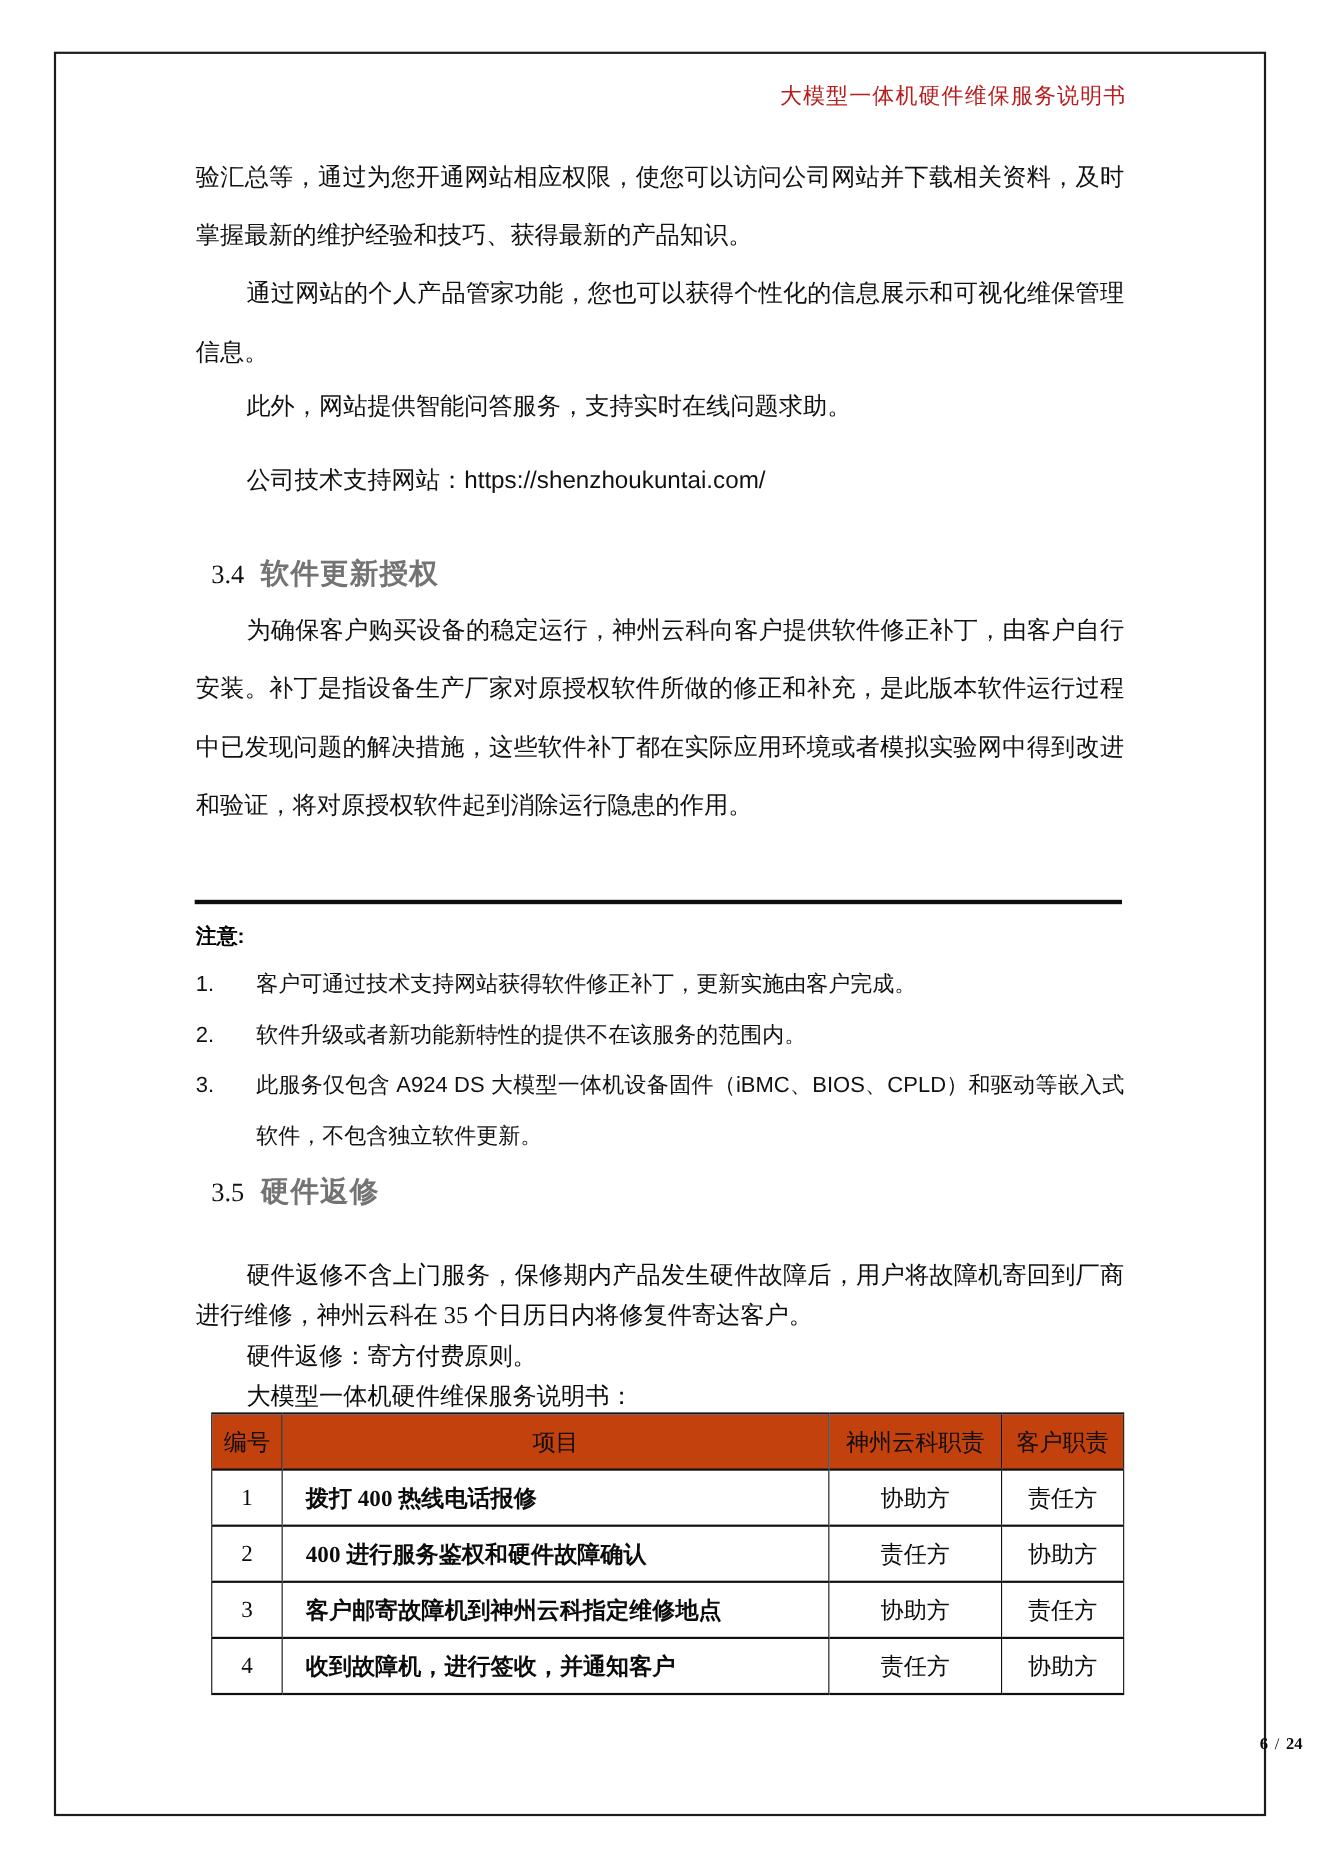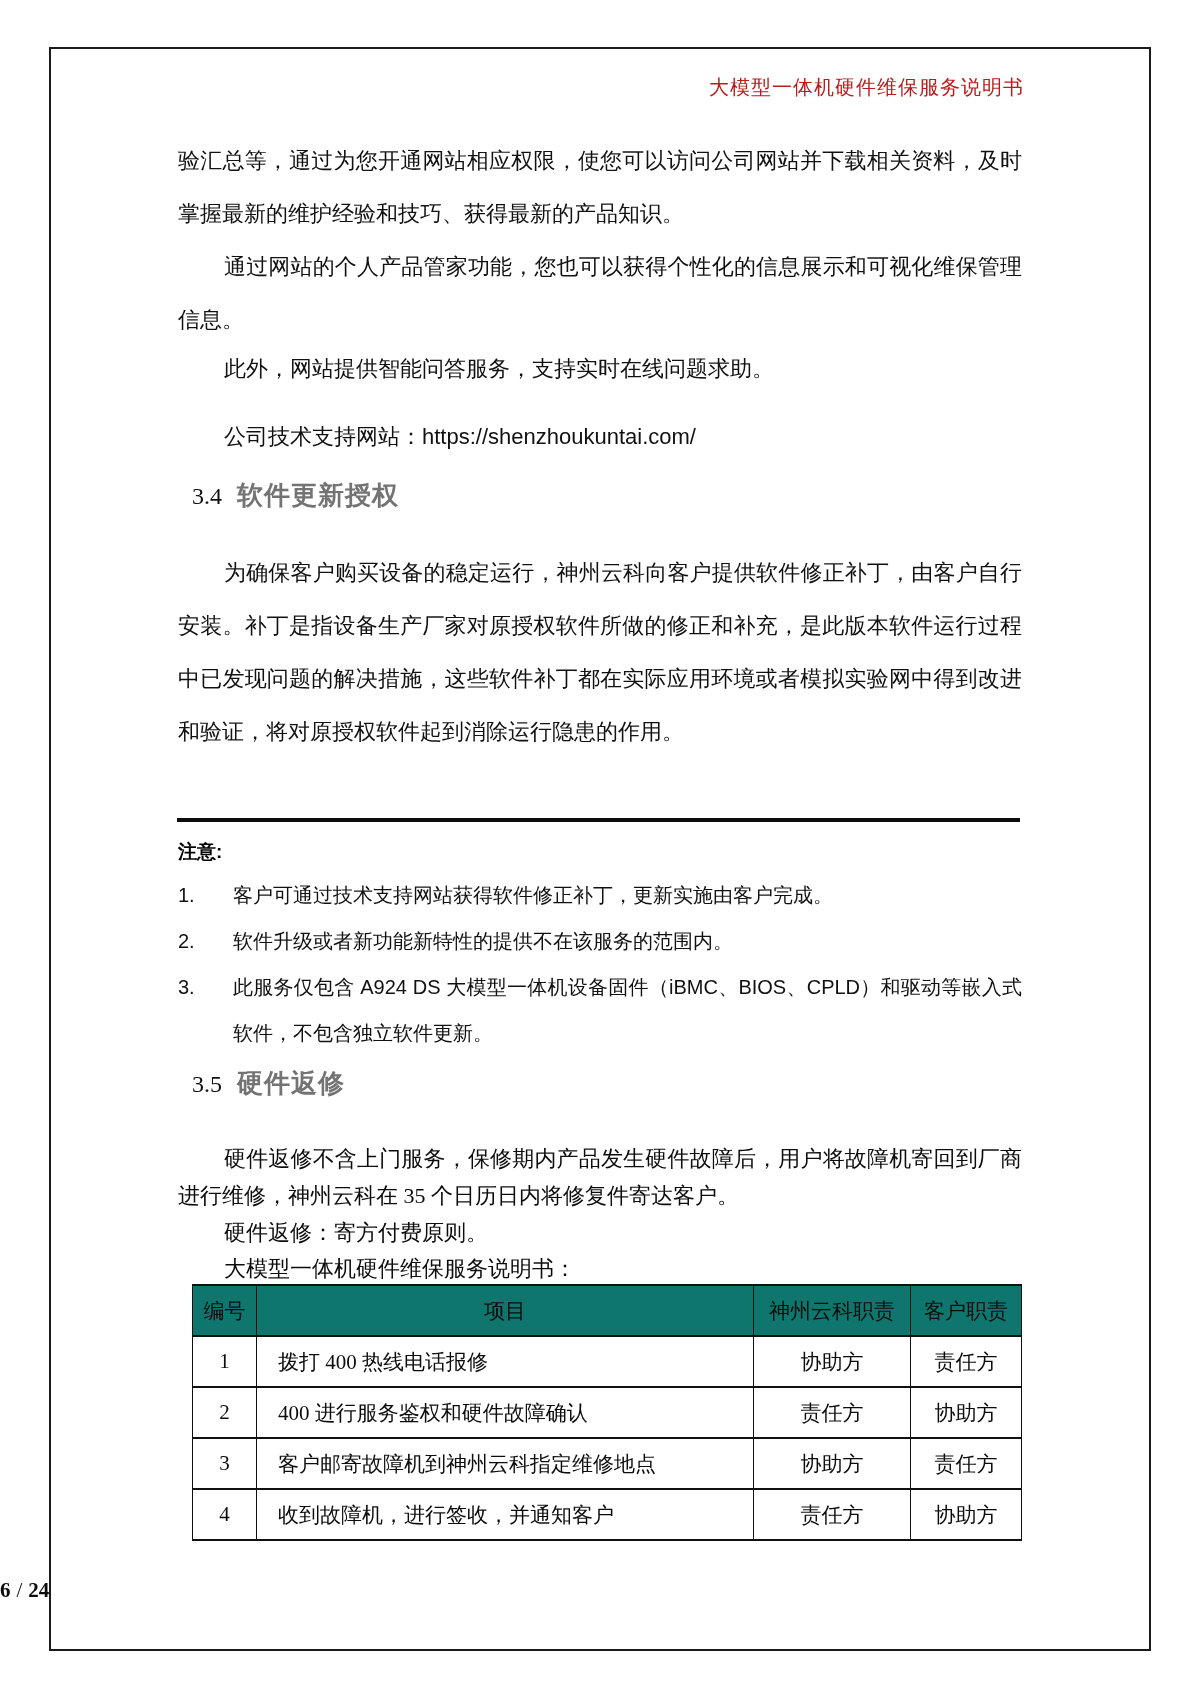--- a/index.html
+++ b/index.html
@@ -44,30 +44,30 @@
     left:192px; width:829px; border-collapse:collapse;
     font-family:"Liberation Serif", serif; font-size:21px; color:#0c0c0c;
     table-layout:fixed;
   }
   .resp-table th, .resp-table td {
     border-left:1px solid #101010; border-right:1px solid #101010;
     border-top:2px solid #101010; border-bottom:2px solid #101010;
     height:51px; text-align:center; vertical-align:middle;
     overflow:hidden; white-space:nowrap;
   }
-  .resp-table th { background:#0f766e; font-weight:normal; }
+  .resp-table th { background:#c2410c; font-weight:normal; }
   .resp-table td.item-cell, .resp-table th.item-col-head { }
-  .resp-table td.item-cell { text-align:left; padding-left:21px; }
+  .resp-table td.item-cell { text-align:left; padding-left:21px;font-weight:bold; }
   .col-no { width:64px; }
   .col-item { width:497px; }
   .col-vendor { width:157px; }
   .col-cust { width:111px; }
   .page-footer {
-    top:1578px; left:0; width:1184px; text-align:left;
-    font-family:"Liberation Serif", serif; font-size:21px; color:#0a0a0a;
+    top:1578px; left:0; width:1184px; text-align:right;
+    font-family:"Liberation Serif", serif; font-size:15px; color:#0a0a0a;
   }
   .page-footer .num { font-weight:bold; }
   .page-footer .sep { font-weight:normal; padding:0 6px; }
 </style>
 </head>
 <body>
 
 <div class="abs page-border"></div>
 
 <div class="abs doc-header">大模型一体机硬件维保服务说明书</div>
@@ -75,21 +75,21 @@
 <div class="abs body-para" style="top:134px;">验汇总等，通过为您开通网站相应权限，使您可以访问公司网站并下载相关资料，及时掌握最新的维护经验和技巧、获得最新的产品知识。</div>
 
 <div class="abs body-para indent" style="top:240px;">通过网站的个人产品管家功能，您也可以获得个性化的信息展示和可视化维保管理信息。</div>
 
 <div class="abs body-para indent" style="top:342px;">此外，网站提供智能问答服务，支持实时在线问题求助。</div>
 
 <div class="abs body-para" style="top:410px;">
   <span style="display:inline-block; width:46px;"></span><span>公司技术支持网站：</span><span>https://shenzhoukuntai.com/</span>
 </div>
 
-<div class="abs sec-heading" style="top:478px; left:192px;">
+<div class="abs sec-heading" style="top:504px; left:192px;">
   <span class="sec-num">3.4</span>
   <span class="sec-title">软件更新授权</span>
 </div>
 
 <div class="abs body-para indent" style="top:546px;">为确保客户购买设备的稳定运行，神州云科向客户提供软件修正补丁，由客户自行安装。补丁是指设备生产厂家对原授权软件所做的修正和补充，是此版本软件运行过程中已发现问题的解决措施，这些软件补丁都在实际应用环境或者模拟实验网中得到改进和验证，将对原授权软件起到消除运行隐患的作用。</div>
 
 <div class="abs rule" style="top:818px;"></div>
 
 <div class="abs note-label" style="top:832px;">注意:</div>
 

